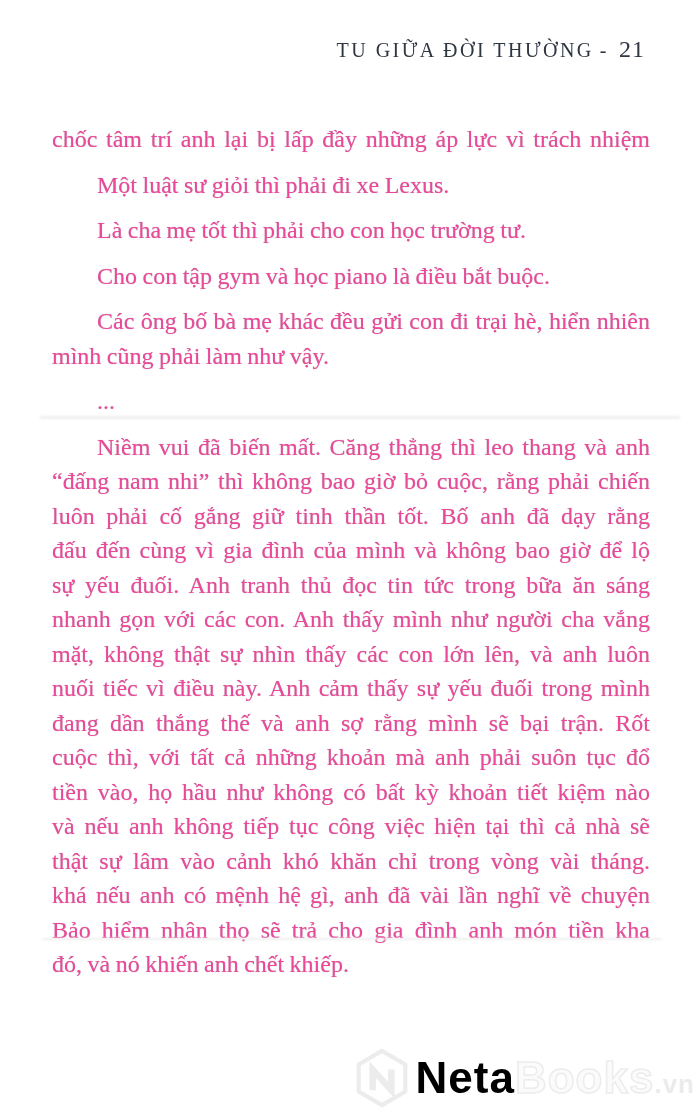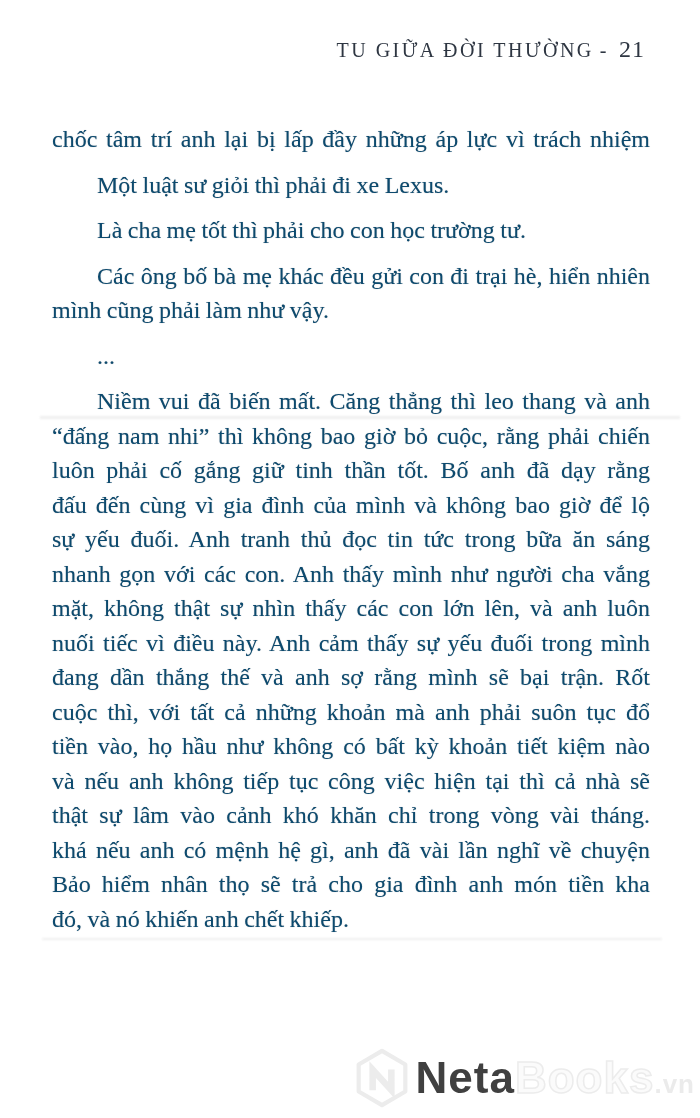--- a/index.html
+++ b/index.html
@@ -28,21 +28,21 @@
     font-size:24px;
     letter-spacing:1px;
     margin-left:4px;
   }
   .running-header .sep{ margin:0 6px; }
   
   .body-text{
     position:absolute;
     left:52px; right:50px;
     top:122px;
-    color:#0c4a6e;
+    color:#ec4899;
     font-size:24px;
     line-height:34.5px;
     word-spacing:-0.5px;
     text-shadow:0 0 1px rgba(40,44,55,0.35);
   }
   .para{ margin:0 0 11px 0; }
   .para .line{
     text-align:justify;
     text-align-last:justify;
   }
@@ -72,21 +72,21 @@
   }
   .wm-logo{ display:block; }
   .wm-text{
     font-family:"Liberation Sans", sans-serif;
     font-size:44px;
     line-height:1;
     white-space:nowrap;
     letter-spacing:1px;
   }
   .wm-bold{
-    color:#404040;
+    color:#000000;
     font-weight:bold;
   }
   .wm-light{
     color:#fbfbfb;
     font-weight:bold;
     -webkit-text-stroke:1.5px #ececec;
   }
   .wm-domain{
     color:#ebebeb;
     font-weight:bold;
@@ -104,20 +104,23 @@
 
   <div class="body-text" id="body-text">
       <div class="para">
         <div class="line">chốc tâm trí anh lại bị lấp đầy những áp lực vì trách nhiệm</div>
       </div>
       <div class="para indent">
         <div class="line last">Một luật sư giỏi thì phải đi xe Lexus.</div>
       </div>
       <div class="para indent">
         <div class="line last">Là cha mẹ tốt thì phải cho con học trường tư.</div>
+      </div>
+      <div class="para indent">
+        <div class="line last">Cho con tập gym và học piano là điều bắt buộc.</div>
       </div>
       <div class="para indent">
         <div class="line">Các ông bố bà mẹ khác đều gửi con đi trại hè, hiển nhiên</div>
         <div class="line last">mình cũng phải làm như vậy.</div>
       </div>
       <div class="para indent">
         <div class="line last">...</div>
       </div>
       <div class="para indent">
         <div class="line">Niềm vui đã biến mất. Căng thẳng thì leo thang và anh</div>

